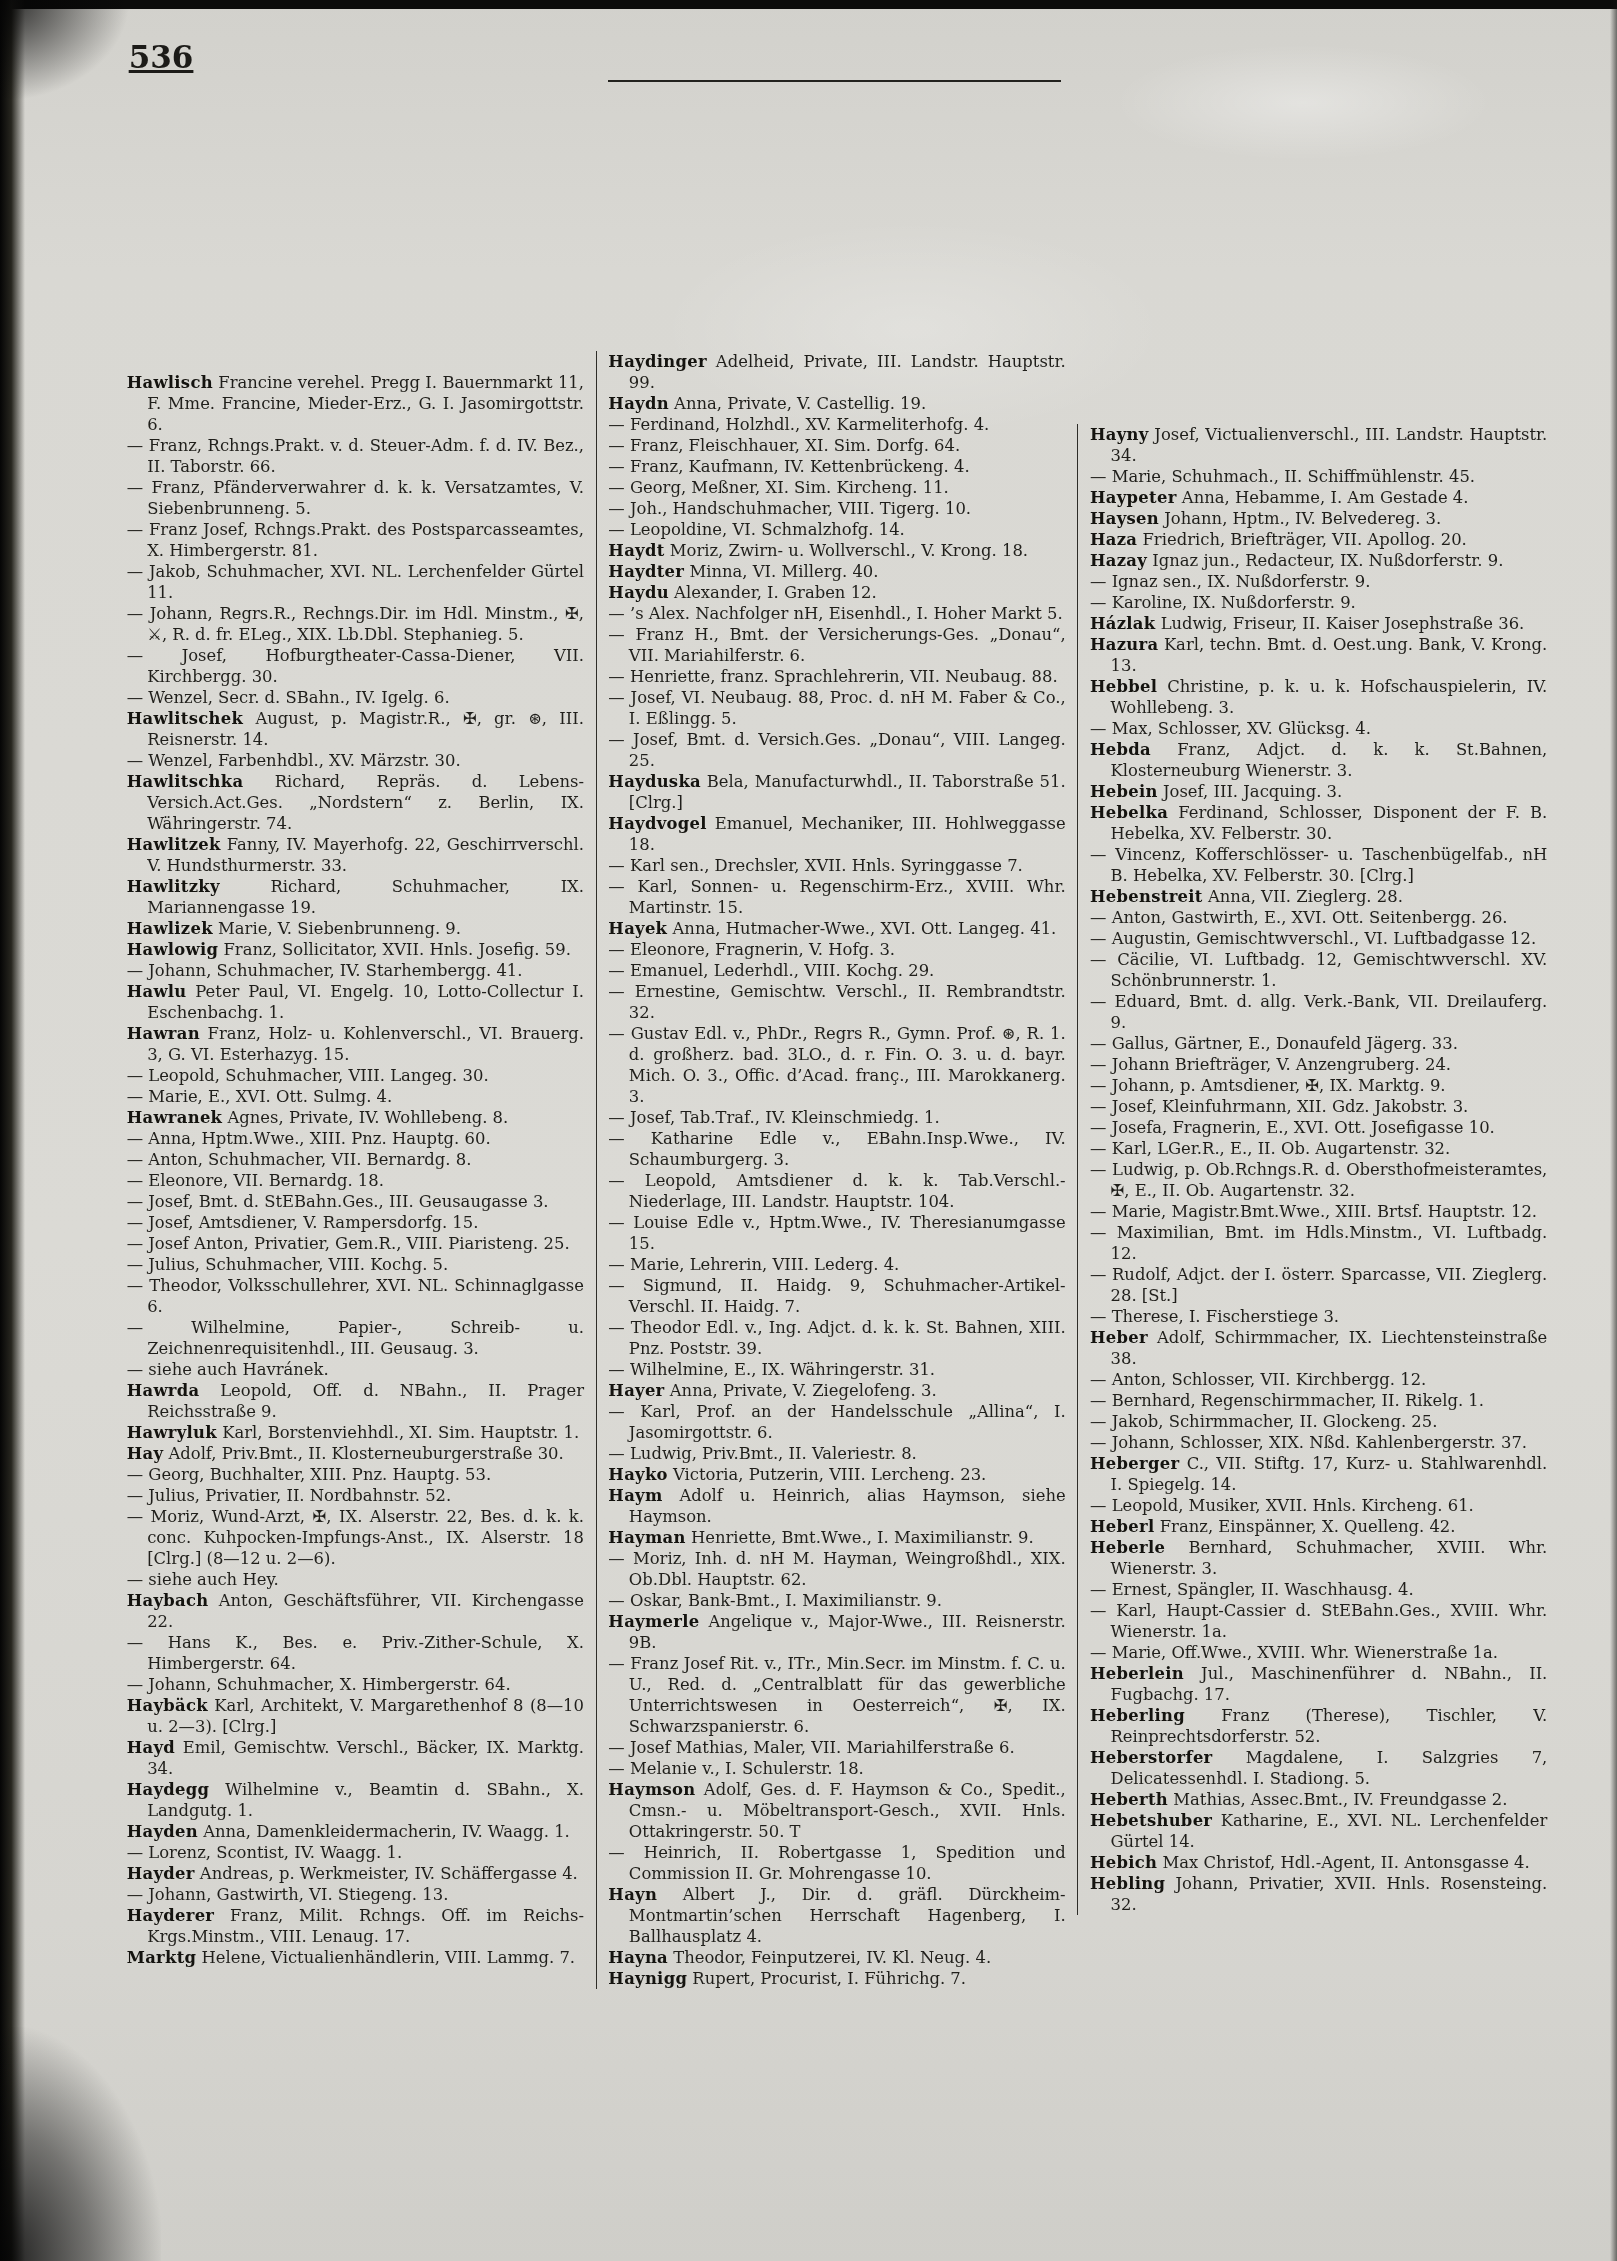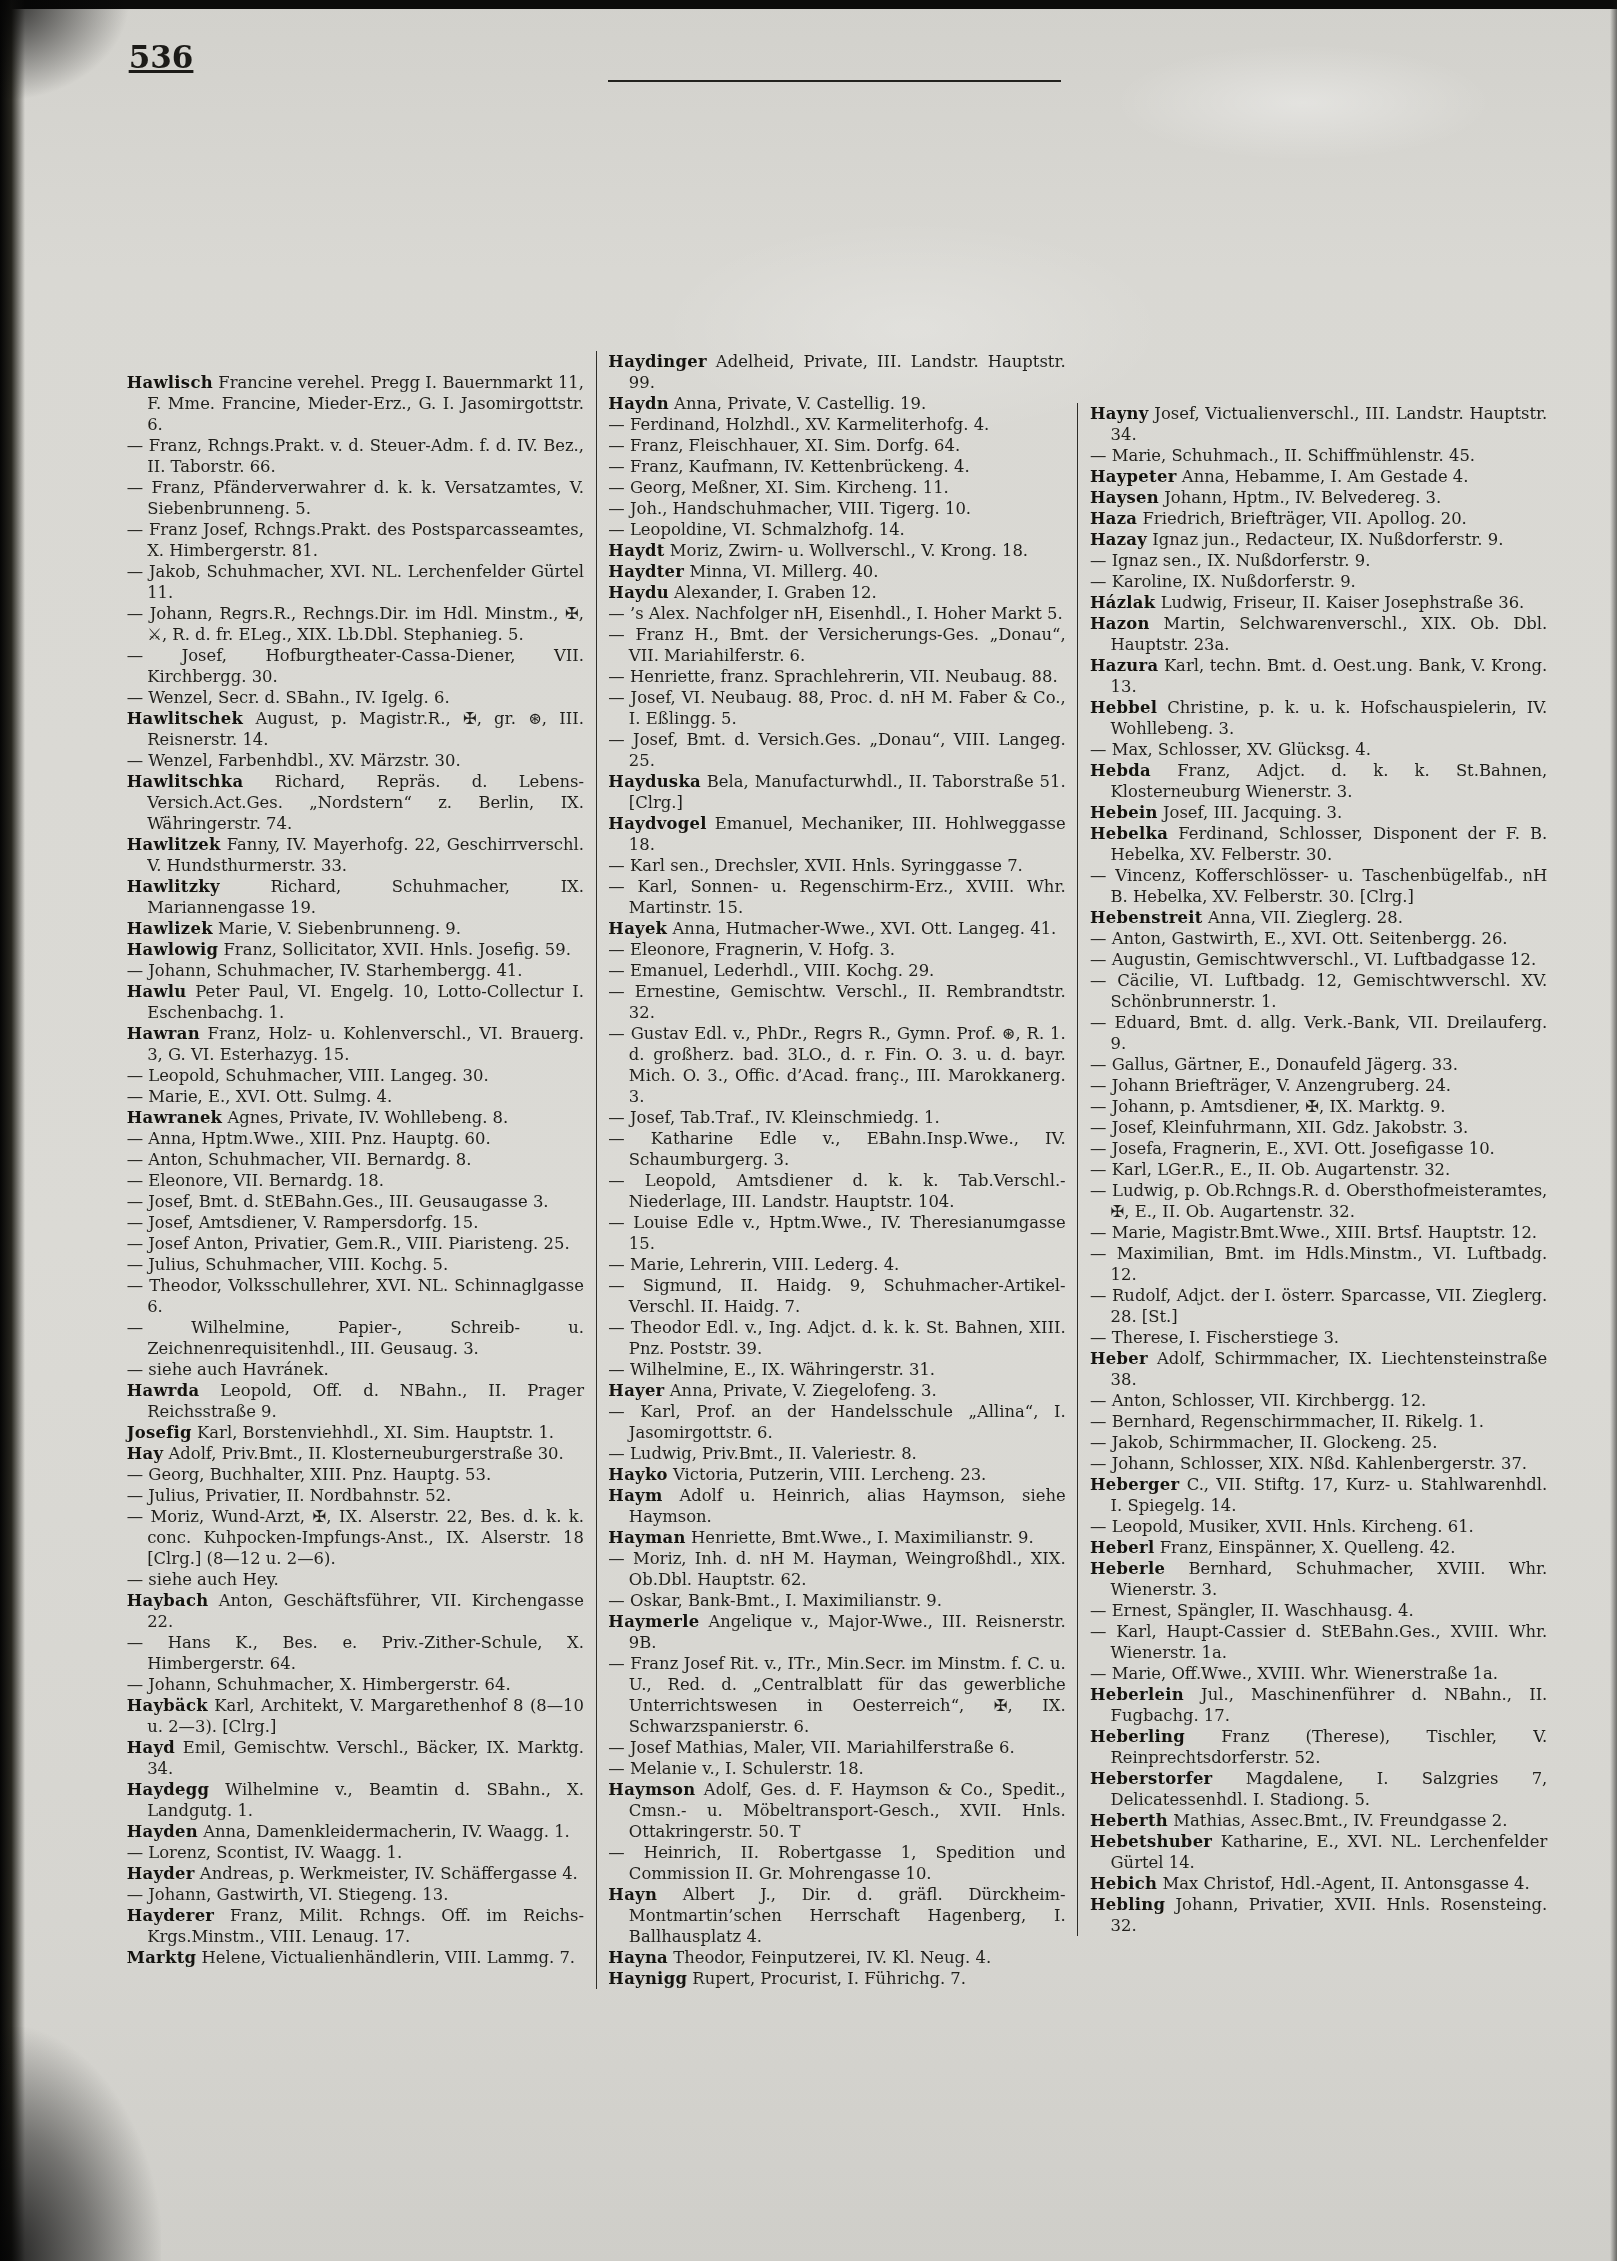--- a/index.html
+++ b/index.html
@@ -87,21 +87,21 @@
         <p class="entry">— Anton, Schuhmacher, VII. Bernardg. 8.</p>
         <p class="entry">— Eleonore, VII. Bernardg. 18.</p>
         <p class="entry">— Josef, Bmt. d. StEBahn.Ges., III. Geusaugasse 3.</p>
         <p class="entry">— Josef, Amtsdiener, V. Rampersdorfg. 15.</p>
         <p class="entry">— Josef Anton, Privatier, Gem.R., VIII. Piaristeng. 25.</p>
         <p class="entry">— Julius, Schuhmacher, VIII. Kochg. 5.</p>
         <p class="entry">— Theodor, Volksschullehrer, XVI. NL. Schinnaglgasse 6.</p>
         <p class="entry">— Wilhelmine, Papier-, Schreib- u. Zeichnenrequisitenhdl., III. Geusaug. 3.</p>
         <p class="entry">— siehe auch Havránek.</p>
         <p class="entry"><span class="lead">Hawrda</span> Leopold, Off. d. NBahn., II. Prager Reichsstraße 9.</p>
-        <p class="entry"><span class="lead">Josefig</span> Karl, Borstenviehhdl., XI. Sim. Hauptstr. 1.</p>
+        <p class="entry"><span class="lead">Hawryluk</span> Karl, Borstenviehhdl., XI. Sim. Hauptstr. 1.</p>
         <p class="entry"><span class="lead">Hay</span> Adolf, Priv.Bmt., II. Klosterneuburgerstraße 30.</p>
         <p class="entry">— Georg, Buchhalter, XIII. Pnz. Hauptg. 53.</p>
         <p class="entry">— Julius, Privatier, II. Nordbahnstr. 52.</p>
         <p class="entry">— Moriz, Wund-Arzt, ✠, IX. Alserstr. 22, Bes. d. k. k. conc. Kuhpocken-Impfungs-Anst., IX. Alserstr. 18 [Clrg.] (8—12 u. 2—6).</p>
         <p class="entry">— siehe auch Hey.</p>
         <p class="entry"><span class="lead">Haybach</span> Anton, Geschäftsführer, VII. Kirchengasse 22.</p>
         <p class="entry">— Hans K., Bes. e. Priv.-Zither-Schule, X. Himbergerstr. 64.</p>
         <p class="entry">— Johann, Schuhmacher, X. Himbergerstr. 64.</p>
         <p class="entry"><span class="lead">Haybäck</span> Karl, Architekt, V. Margarethenhof 8 (8—10 u. 2—3). [Clrg.]</p>
         <p class="entry"><span class="lead">Hayd</span> Emil, Gemischtw. Verschl., Bäcker, IX. Marktg. 34.</p>
@@ -168,21 +168,20 @@
     <div class="column">
         <p class="entry"><span class="lead">Hayny</span> Josef, Victualienverschl., III. Landstr. Hauptstr. 34.</p>
         <p class="entry">— Marie, Schuhmach., II. Schiffmühlenstr. 45.</p>
         <p class="entry"><span class="lead">Haypeter</span> Anna, Hebamme, I. Am Gestade 4.</p>
         <p class="entry"><span class="lead">Haysen</span> Johann, Hptm., IV. Belvedereg. 3.</p>
         <p class="entry"><span class="lead">Haza</span> Friedrich, Briefträger, VII. Apollog. 20.</p>
         <p class="entry"><span class="lead">Hazay</span> Ignaz jun., Redacteur, IX. Nußdorferstr. 9.</p>
         <p class="entry">— Ignaz sen., IX. Nußdorferstr. 9.</p>
         <p class="entry">— Karoline, IX. Nußdorferstr. 9.</p>
         <p class="entry"><span class="lead">Házlak</span> Ludwig, Friseur, II. Kaiser Josephstraße 36.</p>
-        <p class="entry"><span class="lead">Hazon</span> Martin, Selchwarenverschl., XIX. Ob. Dbl. Hauptstr. 23a.</p>
         <p class="entry"><span class="lead">Hazura</span> Karl, techn. Bmt. d. Oest.ung. Bank, V. Krong. 13.</p>
         <p class="entry"><span class="lead">Hebbel</span> Christine, p. k. u. k. Hofschauspielerin, IV. Wohllebeng. 3.</p>
         <p class="entry">— Max, Schlosser, XV. Glücksg. 4.</p>
         <p class="entry"><span class="lead">Hebda</span> Franz, Adjct. d. k. k. St.Bahnen, Klosterneuburg Wienerstr. 3.</p>
         <p class="entry"><span class="lead">Hebein</span> Josef, III. Jacquing. 3.</p>
         <p class="entry"><span class="lead">Hebelka</span> Ferdinand, Schlosser, Disponent der F. B. Hebelka, XV. Felberstr. 30.</p>
         <p class="entry">— Vincenz, Kofferschlösser- u. Taschenbügelfab., nH B. Hebelka, XV. Felberstr. 30. [Clrg.]</p>
         <p class="entry"><span class="lead">Hebenstreit</span> Anna, VII. Zieglerg. 28.</p>
         <p class="entry">— Anton, Gastwirth, E., XVI. Ott. Seitenbergg. 26.</p>
         <p class="entry">— Augustin, Gemischtwverschl., VI. Luftbadgasse 12.</p>

